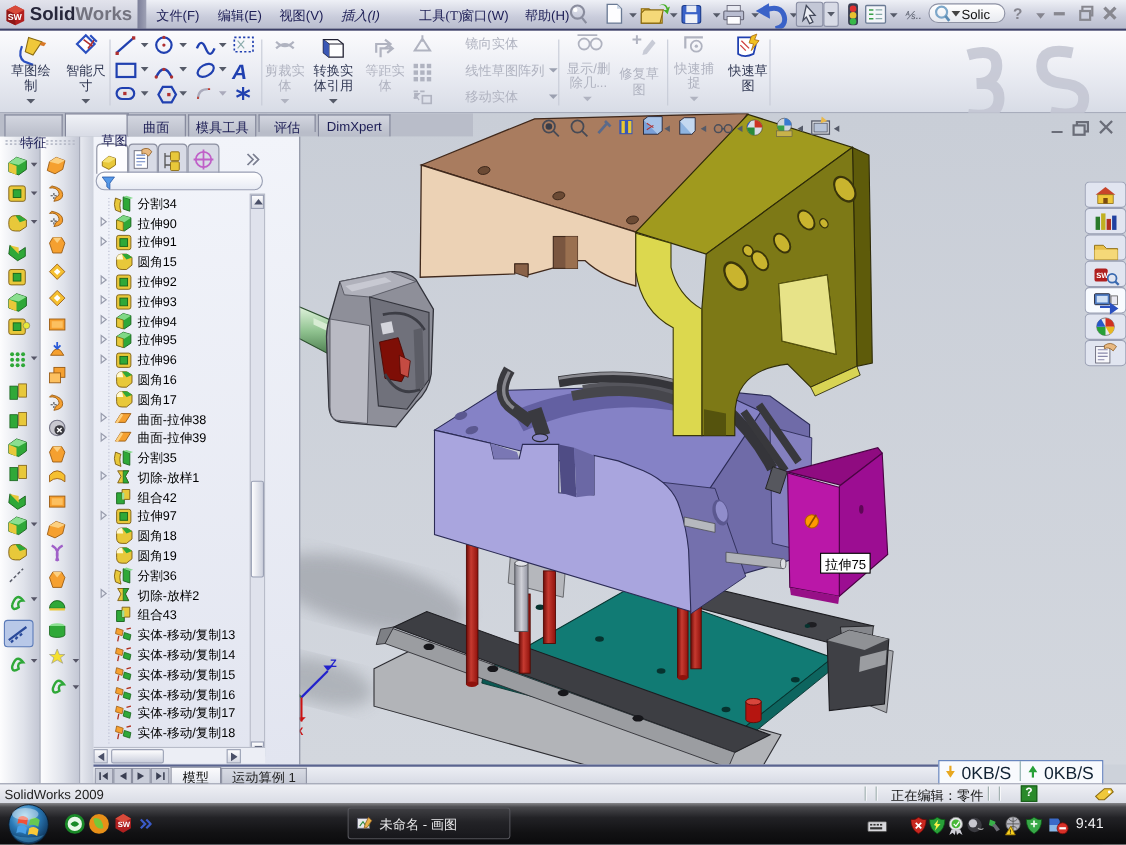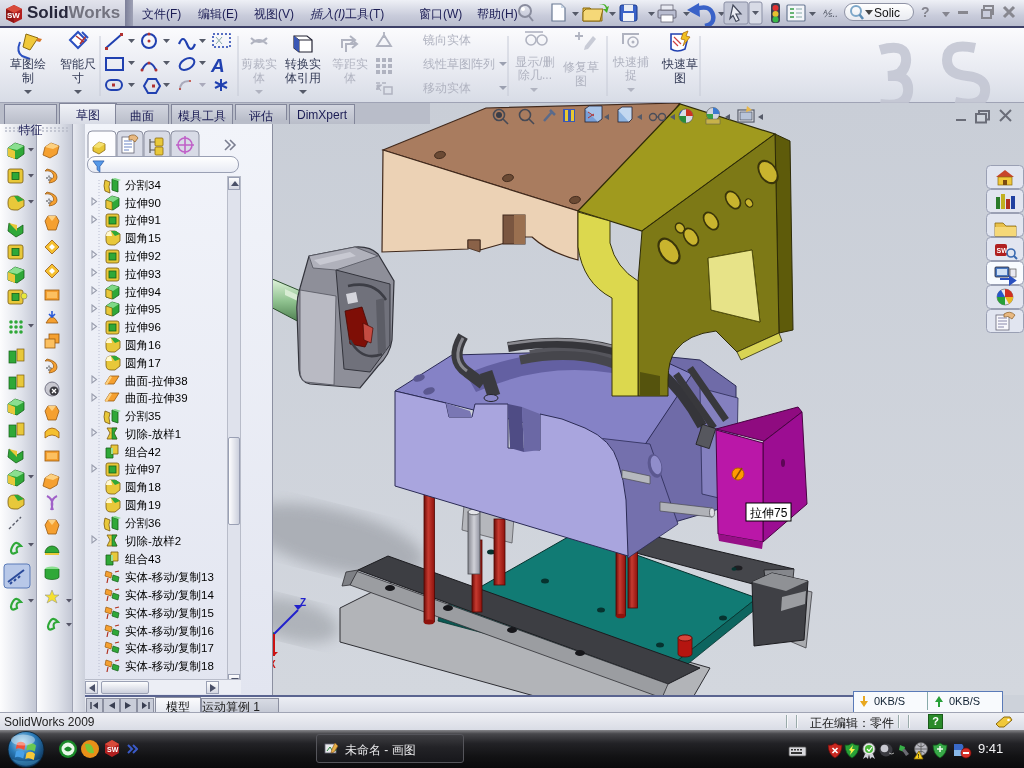--- a/index.html
+++ b/index.html
@@ -22,21 +22,21 @@
     <polygon points="3,6 11,2 19,6 11,10" fill="#d84a3a"></polygon>
     <polygon points="3,6 11,10 11,20 3,16" fill="#8f1717"></polygon>
     <text x="4" y="15" font-size="8" font-weight="bold" fill="#fff">SW</text>
   </svg>
   <div class="abs" style="left:27px;top:3px;font-size:17px;font-weight:bold;color:#26263a;letter-spacing:0px;">Solid<span style="color:#73737f;">Works</span></div>
 
   <div class="abs nav" style="left:142px;top:6px;">文件(F)</div>
   <div class="abs nav" style="left:198px;top:6px;">编辑(E)</div>
   <div class="abs nav" style="left:254px;top:6px;">视图(V)</div>
   <div class="abs nav" style="left:310px;top:6px;font-style:italic;">插入(I)</div>
-  <div class="abs nav" style="left:345px;top:6px;">工具(T)</div>
+  <div class="abs nav" style="left:381px;top:6px;font-family:Liberation Serif, serif;">工具(T)</div>
   <div class="abs nav" style="left:419px;top:6px;">窗口(W)</div>
   <div class="abs nav" style="left:477px;top:6px;">帮助(H)</div>
 
   <svg class="abs" id="titleicons" style="left:515px;top:0;" width="430" height="26" viewBox="0 0 430 26">
 
     <circle cx="10" cy="11" r="6" fill="none" stroke="#8a8d9e" stroke-width="2"></circle>
     <circle cx="8" cy="9" r="2" fill="#fff"></circle>
     <line x1="14" y1="16" x2="18" y2="21" stroke="#8a8d9e" stroke-width="2"></line>
 
     <path d="M37,4 h9 l4,4 v13 h-13 Z" fill="#fdfdff" stroke="#6a7a94" stroke-width="1.2"></path>
@@ -510,21 +510,21 @@
   </g>
 
   <rect x="243" y="386" width="10" height="42" rx="3" fill="#ccd0da" stroke="#9298a8"></rect>
   <path d="M247,396 l3,4 -3,4 M247,408 l3,4 -3,4" stroke="#5a5f6e" fill="none" stroke-width="1"></path>
   <rect x="243" y="680" width="10" height="16" rx="3" fill="#ccd0da" stroke="#9298a8"></rect>
   </svg>
 </div>
 
 <div class="abs" id="tabs" style="left:0;top:103px;width:432px;height:21px;font-size:12px;color:#1c1d55;z-index:6;">
   <div class="abs" style="left:4px;top:1px;width:53px;height:20px;background:linear-gradient(#d3d6e0,#b9bdc9);border:1px solid #82869a;border-bottom:none;text-align:center;padding-top:17px;">特征</div>
-  <div class="abs" style="left:59px;top:0px;width:58px;height:21px;background:linear-gradient(#f0f2f7,#d8dbe5);border:1px solid #82869a;border-bottom:none;text-align:center;padding-top:3px;">草图</div>
+  <div class="abs" style="left:59px;top:0px;width:58px;height:21px;background:linear-gradient(#f0f2f7,#d8dbe5);border:1px solid #82869a;border-bottom:none;text-align:right;padding-top:16px;">草图</div>
   <div class="abs" style="left:115px;top:1px;width:54px;height:20px;background:linear-gradient(#d3d6e0,#b9bdc9);border:1px solid #82869a;border-bottom:none;text-align:center;padding-top:3px;">曲面</div>
   <div class="abs" style="left:171px;top:1px;width:62px;height:20px;background:linear-gradient(#d3d6e0,#b9bdc9);border:1px solid #82869a;border-bottom:none;text-align:center;padding-top:3px;">模具工具</div>
   <div class="abs" style="left:235px;top:1px;width:52px;height:16px;background:linear-gradient(#d3d6e0,#b9bdc9);border:1px solid #82869a;border-bottom:none;text-align:center;padding-top:3px;">评估</div>
   <div class="abs" style="left:289px;top:1px;width:66px;height:20px;background:linear-gradient(#d3d6e0,#b9bdc9);border:1px solid #82869a;border-bottom:none;text-align:center;padding-top:3px;">DimXpert</div>
 </div>
 
 <div class="abs" id="taskpane" style="left:986px;top:165px;width:38px;height:170px;">
   <svg width="38" height="170" viewBox="0 0 38 170">
     <g stroke="#9aa0b4" stroke-width="1">
       <rect x="0.5" y="0.5" width="37" height="23" rx="4" fill="#e1e5f0"></rect>
@@ -907,24 +907,24 @@
           <path d="M29,4 l-6,3.5 6,3.5 Z"></path>
       <path d="M39,4 l6,3.5 -6,3.5 Z"></path>
           <path d="M56,4 l5,3.5 -5,3.5 Z M63,4 v7"></path>
     </g>
     <g stroke="#3a3f52" stroke-width="1.4">
           <line x1="5" y1="4" x2="5" y2="11"></line>
           <line x1="63" y1="4" x2="63" y2="11"></line>
         </g>
   </svg>
   <div class="abs" style="left:70px;top:0px;width:46px;height:16px;background:linear-gradient(#fbfbfd,#e4e7ef);border:1px solid #8b8fa0;border-bottom:none;font-size:12px;color:#111;text-align:center;padding-top:1px;">模型</div>
-  <div class="abs" style="left:116px;top:1px;width:78px;height:15px;background:linear-gradient(#d8dbe4,#c3c7d3);border:1px solid #8b8fa0;border-bottom:none;font-size:12px;color:#222;text-align:left;">运动算例 1</div>
-</div>
-
-<div class="abs" style="left:853px;top:691px;width:150px;height:36px;background:#f8fafd;border:1px solid #5a7ab8;font-size:11px;color:#123;">
+  <div class="abs" style="left:116px;top:1px;width:78px;height:15px;background:linear-gradient(#d8dbe4,#c3c7d3);border:1px solid #8b8fa0;border-bottom:none;font-size:12px;color:#222;text-align:center;">运动算例 1</div>
+</div>
+
+<div class="abs" style="left:853px;top:691px;width:150px;height:36px;background:#f8fafd;border:1px solid #5a7ab8;font-size:16px;color:#123;">
   <svg class="abs" style="left:5px;top:4px" width="10" height="11">
         <path d="M5,11 L1,5 h3 V0 h2 v5 h3 Z" fill="#e8a820"></path>
       </svg>
   <div class="abs" style="left:20px;top:3px;">0KB/S</div>
   <div class="abs" style="left:73px;top:0px;width:1px;height:18px;background:#8aa;"></div>
   <svg class="abs" style="left:80px;top:4px" width="10" height="11">
         <path d="M5,0 L9,6 h-3 v5 h-2 V6 h-3 Z" fill="#28a038"></path>
       </svg>
   <div class="abs" style="left:95px;top:3px;">0KB/S</div>
 </div>

